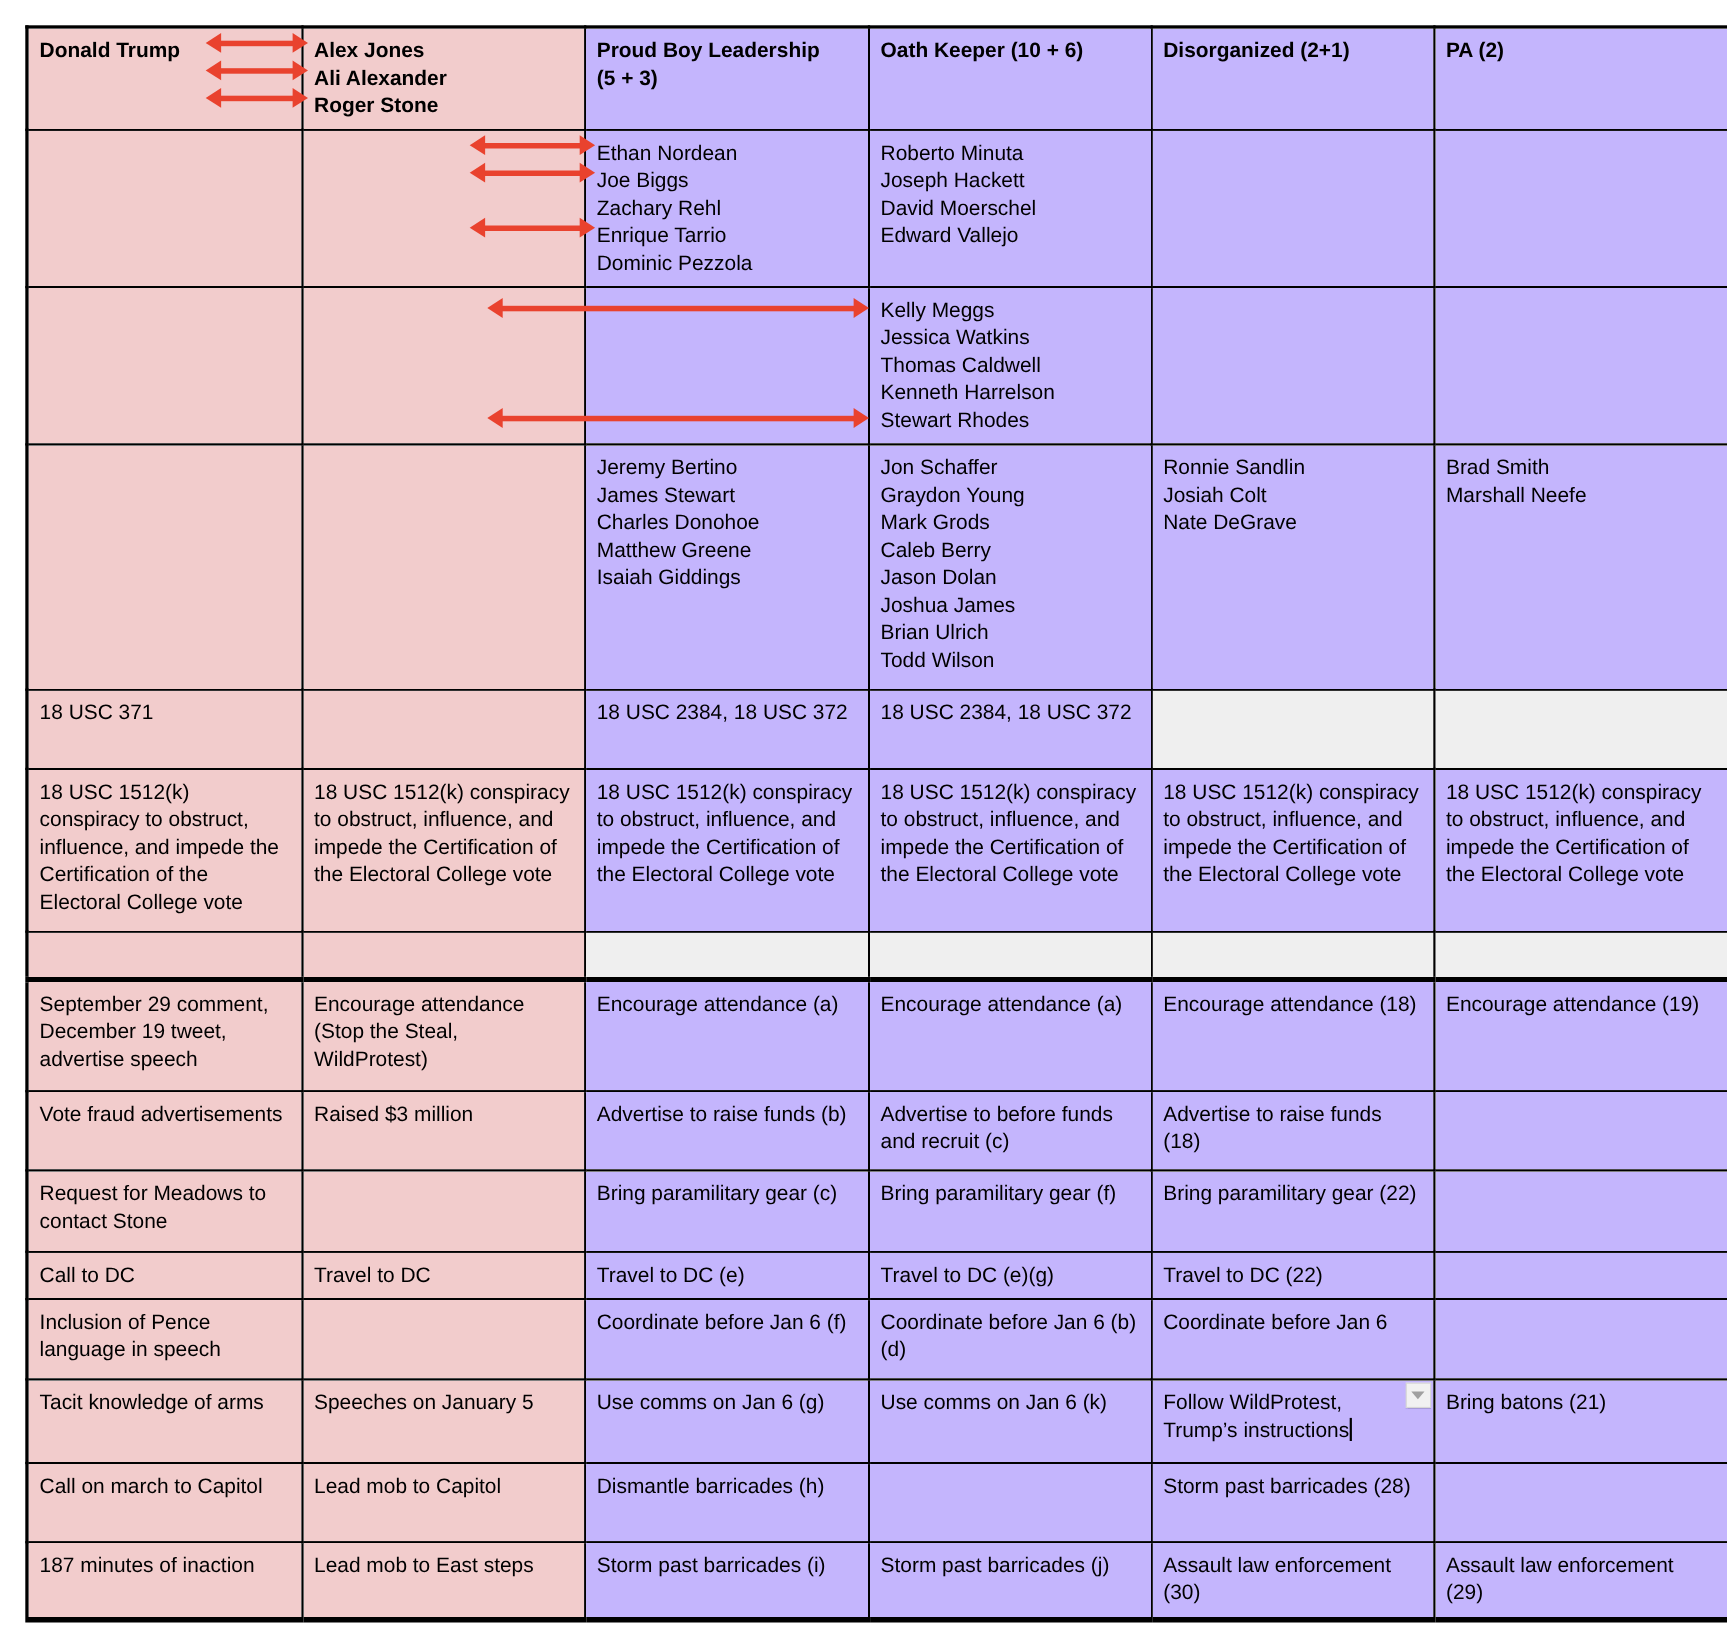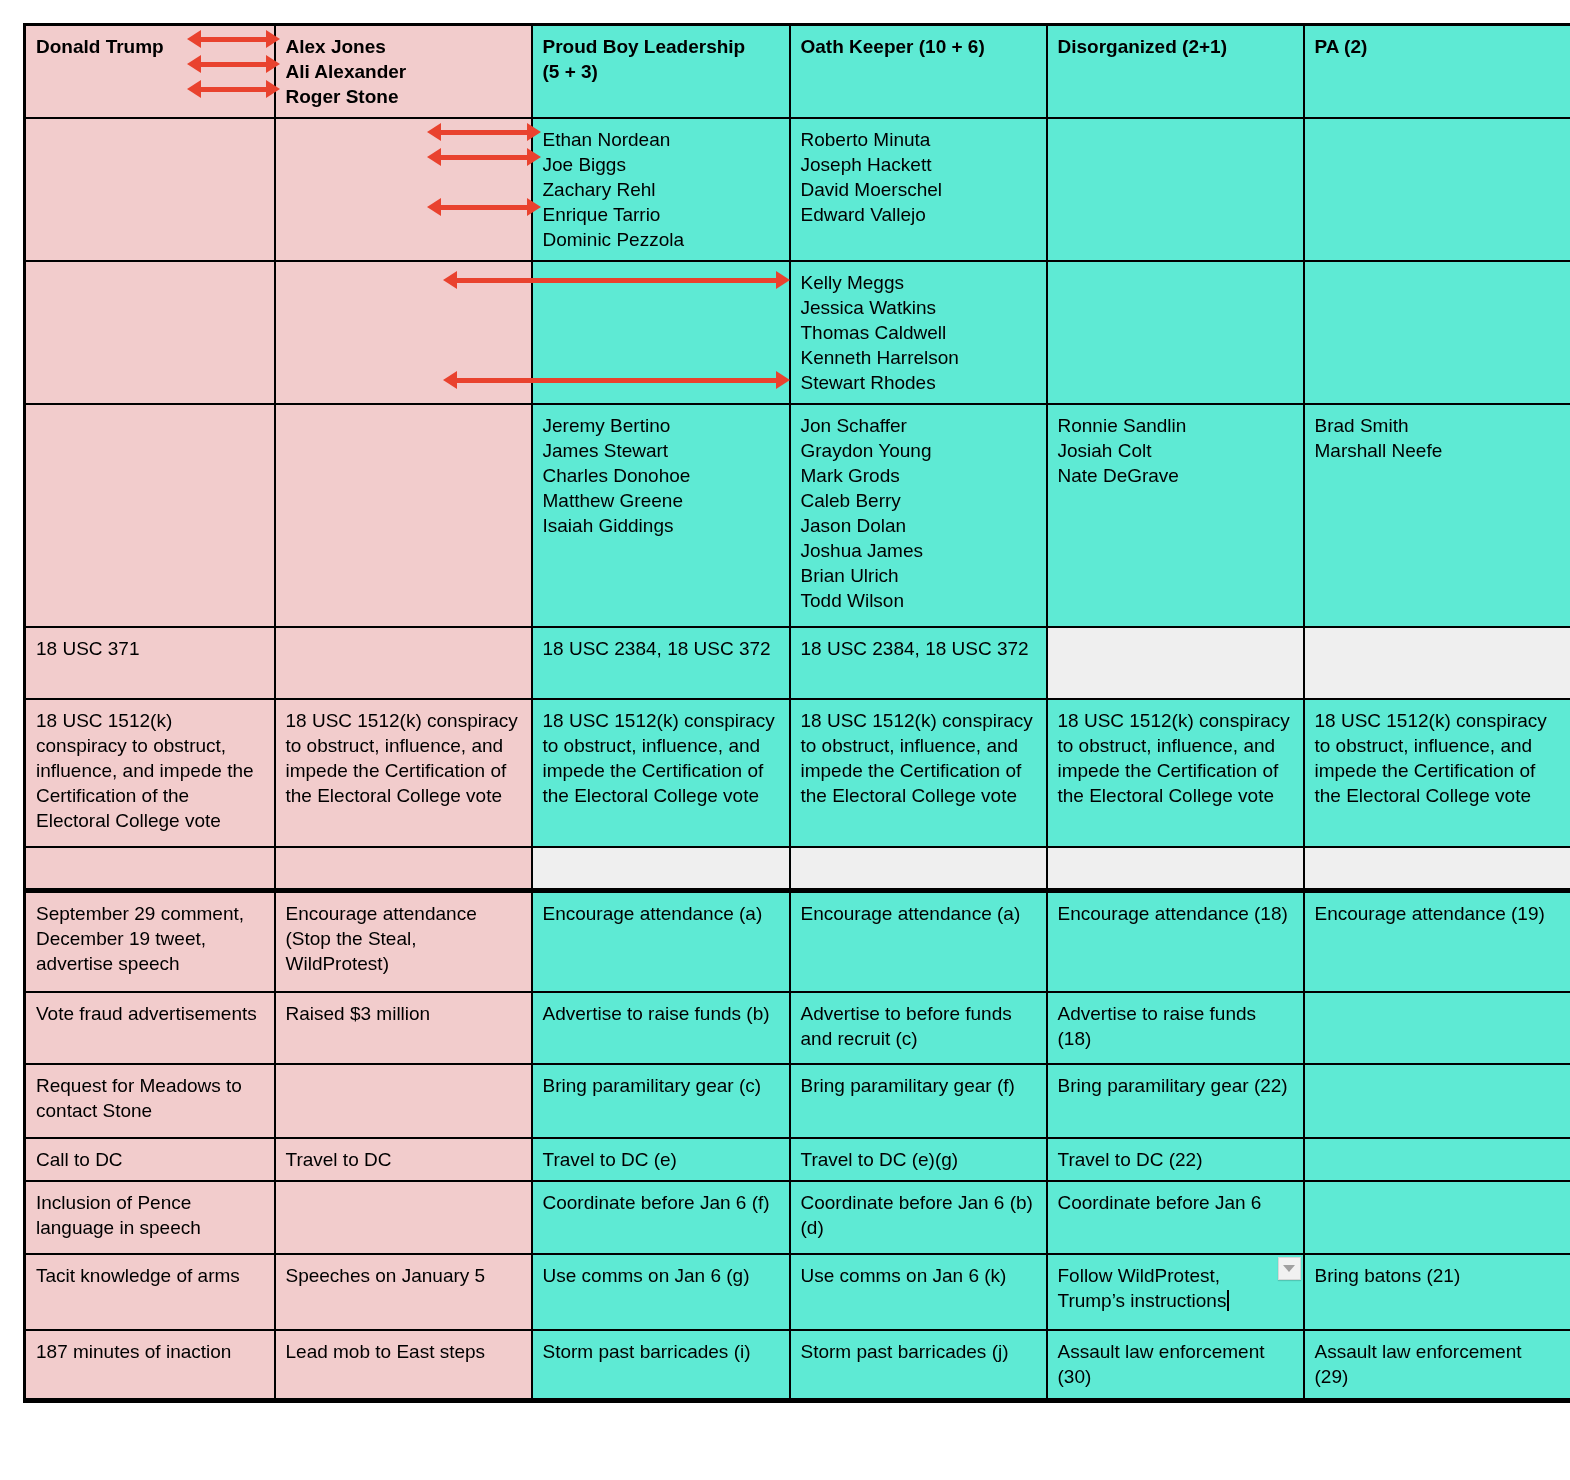--- a/index.html
+++ b/index.html
@@ -10,21 +10,21 @@
   #sheet{position:absolute;left:23px;top:23px;width:1547px}
   table{border-collapse:collapse;table-layout:fixed;width:100%;border:3px solid #000}
   td{
     border:2px solid #000;vertical-align:top;padding:8px 10px;
     font-size:19px;line-height:25px;white-space:pre-line;position:relative;
     overflow:hidden;
   }
   tr.hdr td{font-weight:bold}
   td.pink{background:#f2cccc}
   td.gray{background:#efefef}
-  td.white{background:#5eead4}
+  td.white{background:#c4b5fd}
   tr.thickB td{border-bottom:5px solid #000}
   tr.thin td, tr.sliver td{padding:2px 10px}
   
   #overlay{position:absolute;left:0;top:0;width:1570px;height:1480px;pointer-events:none}
   .arrow{position:absolute;height:5px;background:currentColor}
   .arrow::before{
     content:"";position:absolute;left:-13px;top:-7px;width:0;height:0;
     border:9px solid transparent;border-right:14px solid currentColor;border-left:none;
   }
   .arrow::after{
@@ -182,20 +182,28 @@
           <td class="white"><span></span></td>
         </tr>
         <tr style="height: 76px;">
           <td class="pink"><span>Tacit knowledge of arms</span></td>
           <td class="pink"><span>Speeches on January 5</span></td>
           <td class="white"><span>Use comms on Jan 6 (g)</span></td>
           <td class="white"><span>Use comms on Jan 6 (k)</span></td>
           <td class="white"><span>Follow WildProtest, Trump’s instructions</span><span class="cursor"></span><span class="dd"></span></td>
           <td class="white"><span>Bring batons (21)</span></td>
         </tr>
+        <tr style="height: 72px;">
+          <td class="pink"><span>Call on march to Capitol</span></td>
+          <td class="pink"><span>Lead mob to Capitol</span></td>
+          <td class="white"><span>Dismantle barricades (h)</span></td>
+          <td class="white"><span></span></td>
+          <td class="white"><span>Storm past barricades (28)</span></td>
+          <td class="white"><span></span></td>
+        </tr>
         <tr class="thickB" style="height: 70px;">
           <td class="pink"><span>187 minutes of inaction</span></td>
           <td class="pink"><span>Lead mob to East steps</span></td>
           <td class="white"><span>Storm past barricades (i)</span></td>
           <td class="white"><span>Storm past barricades (j)</span></td>
           <td class="white"><span>Assault law enforcement (30)</span></td>
           <td class="white"><span>Assault law enforcement (29)</span></td>
         </tr>
       </tbody>
   </table>

